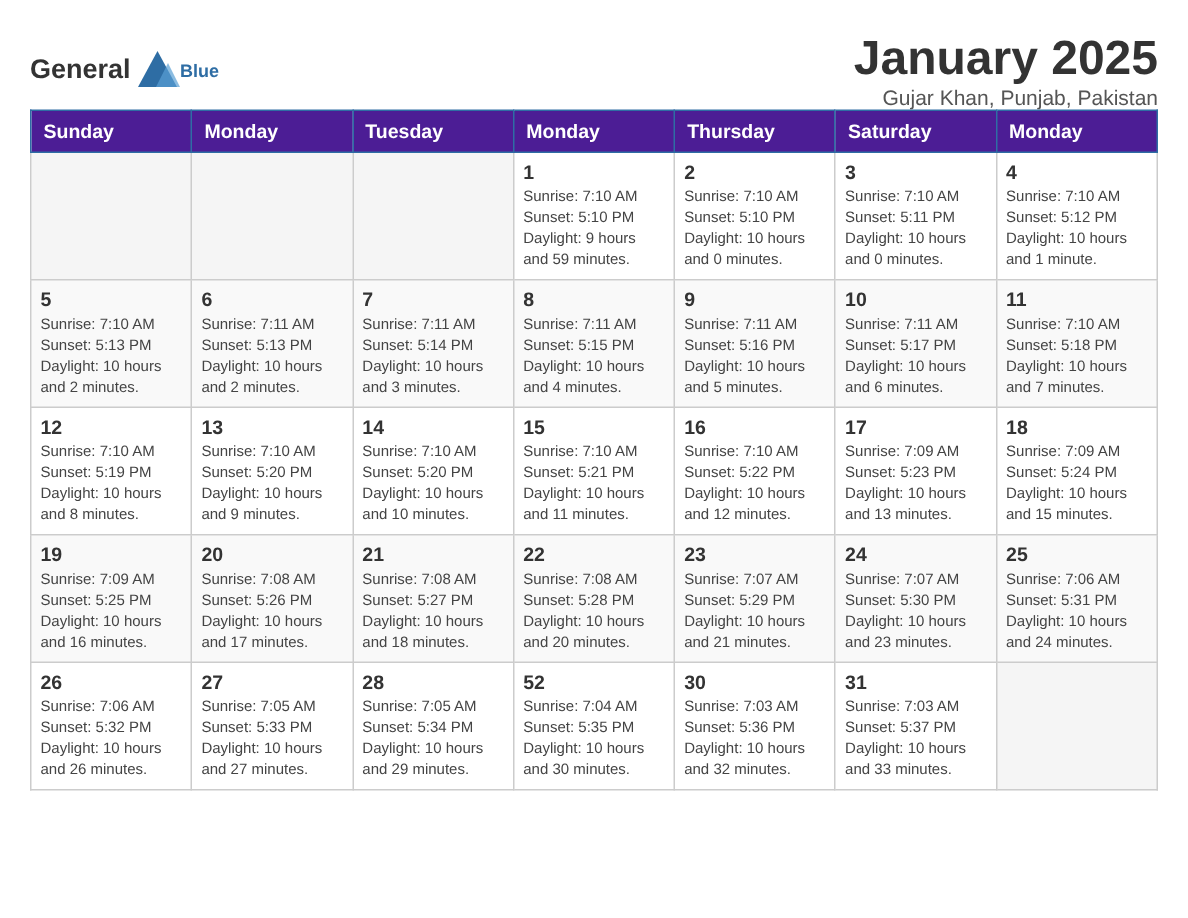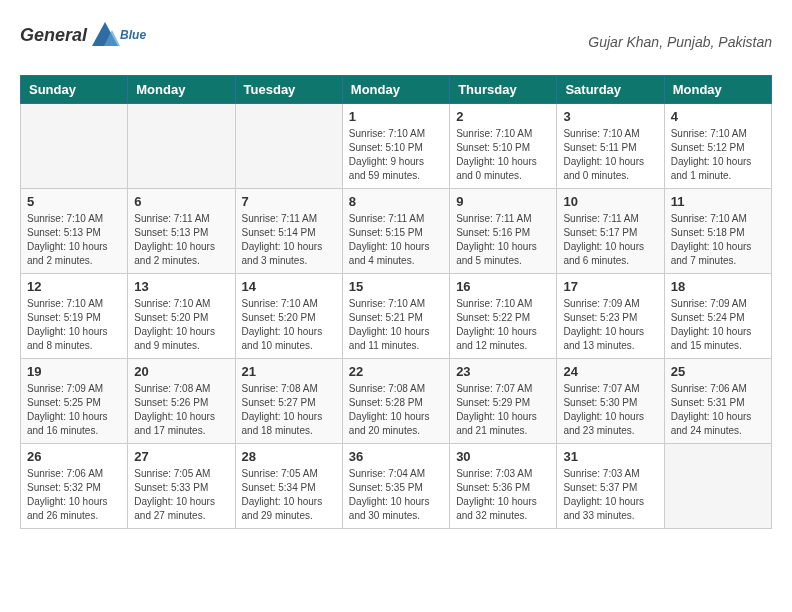--- a/index.html
+++ b/index.html
@@ -6,23 +6,22 @@
     body {
       font-family: Arial, sans-serif;
       background: #fff;
       width: 792px;
       min-height: 612px;
       padding: 20px;
     }
     .header {
       display: flex;
       justify-content: space-between;
-      align-items: flex-end;
-      margin-bottom: 25px;
-      font-style: italic;
+      align-items: center;
+      margin-bottom: 0;
     }
     .logo {
       display: flex;
       align-items: center;
     }
     .logo-icon {
       width: 30px;
       height: 30px;
       margin-left: 3px;
     }
@@ -37,21 +36,21 @@
     .location {
       font-size: 14px;
       color: #555;
     }
     .calendar {
       width: 100%;
       border-collapse: collapse;
       border: 1px solid #ccc;
     }
     .calendar th {
-      background-color: #0f766e;
+      background-color: #4c1d95;
       color: #fff;
       text-align: left;
       padding: 6px 8px;
       font-size: 13px;
       border: 1px solid #2e6da4;
     }
     .calendar td {
       border: 1px solid #ccc;
       vertical-align: top;
       padding: 5px 6px;
@@ -84,20 +83,21 @@
   <div class="logo">
     <span style="font-size:18px;font-weight:bold;color:#333;">General</span>
     <svg class="logo-icon" viewBox="0 0 30 30">
       <polygon points="15,2 28,26 2,26" fill="#2e6da4"></polygon>
       <polygon points="22,10 30,26 14,26" fill="#5a9fd4" opacity="0.7"></polygon>
     </svg>
     <br>
     <span style="font-size:12px;font-weight:bold;color:#2e6da4;">Blue</span>
   </div>
   <div class="title-block">
+    <div class="month-title">January 2025</div>
     <div class="location">Gujar Khan, Punjab, Pakistan</div>
   </div>
 </div>
 
 <table class="calendar">
   <thead>
     <tr>
     <th>Sunday</th>
         <th>Monday</th>
         <th>Tuesday</th>
@@ -310,21 +310,21 @@
 and 27 minutes.</div>
         </td>
         <td>
           <div class="day-number">28</div>
           <div class="day-info" style="white-space: pre-line;">Sunrise: 7:05 AM
 Sunset: 5:34 PM
 Daylight: 10 hours
 and 29 minutes.</div>
         </td>
         <td>
-          <div class="day-number">36</div>
+          <div class="day-number">52</div>
           <div class="day-info" style="white-space: pre-line;">Sunrise: 7:04 AM
 Sunset: 5:35 PM
 Daylight: 10 hours
 and 30 minutes.</div>
         </td>
         <td>
           <div class="day-number">30</div>
           <div class="day-info" style="white-space: pre-line;">Sunrise: 7:03 AM
 Sunset: 5:36 PM
 Daylight: 10 hours

